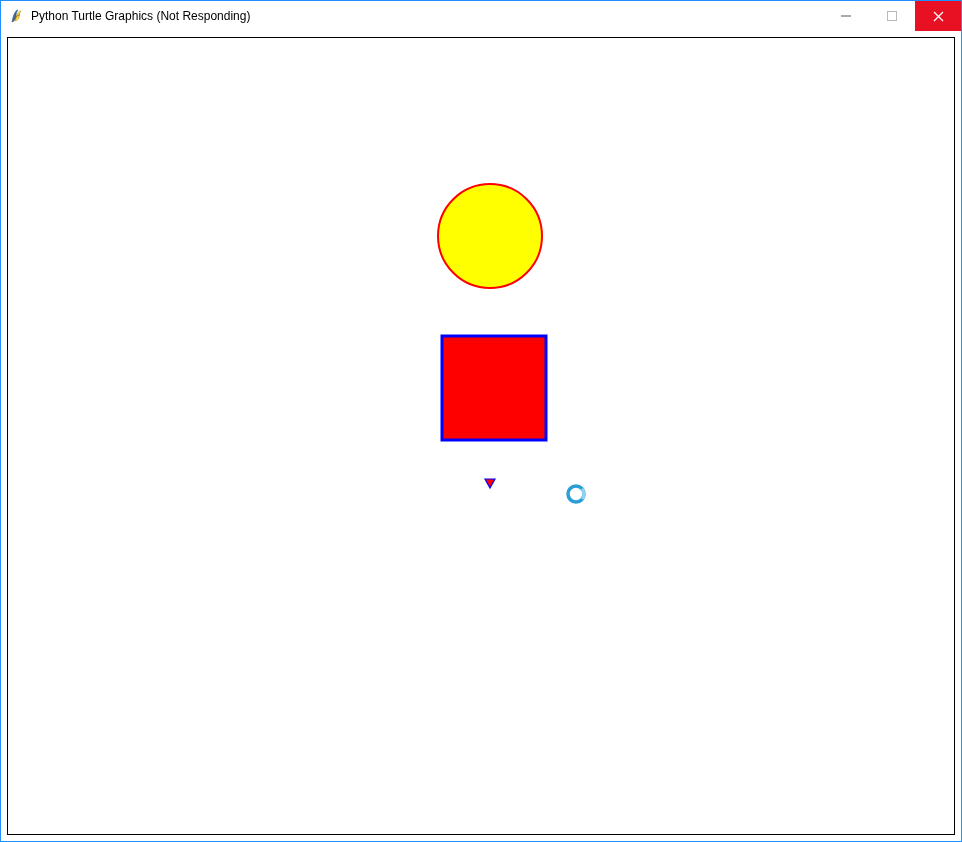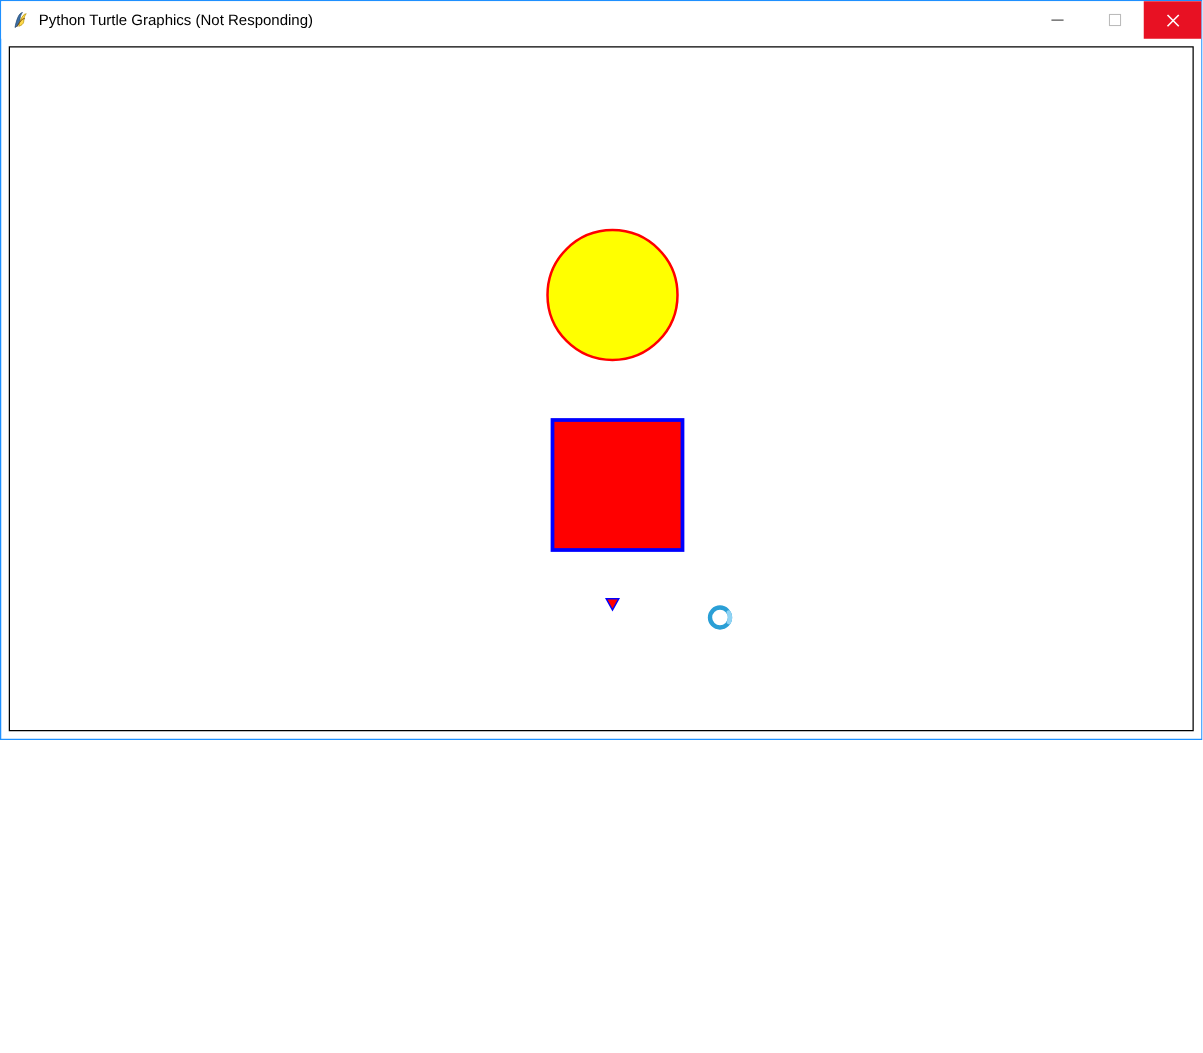--- a/index.html
+++ b/index.html
@@ -6,21 +6,21 @@
     margin: 0;
     padding: 0;
     width: 962px;
     height: 842px;
     font-family: "Segoe UI", Tahoma, sans-serif;
     background: #ffffff;
     overflow: hidden;
   }
   .window {
     width: 962px;
-    height: 592px;
+    height: 842px;
     box-sizing: border-box;
     border: 1px solid #1e90ff;
     background: #ffffff;
     display: flex;
     flex-direction: column;
   }
   .titlebar {
     height: 30px;
     background: #ffffff;
     display: flex;

